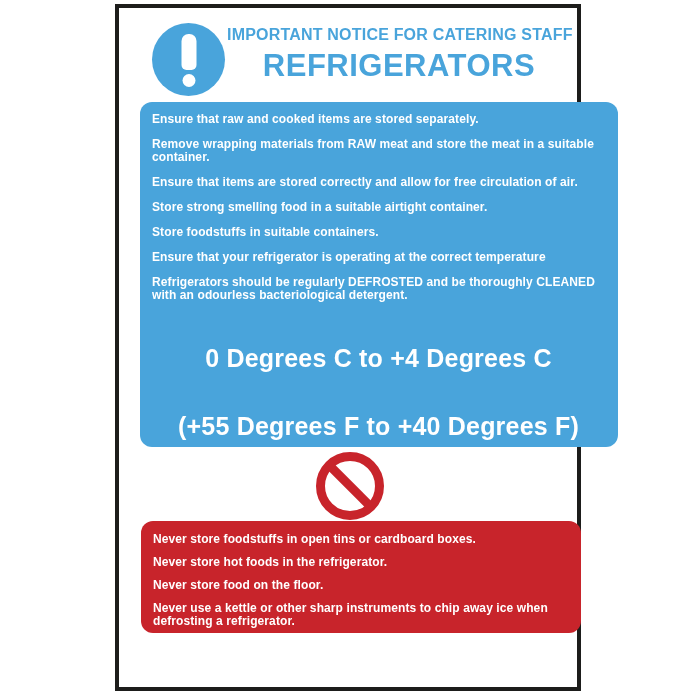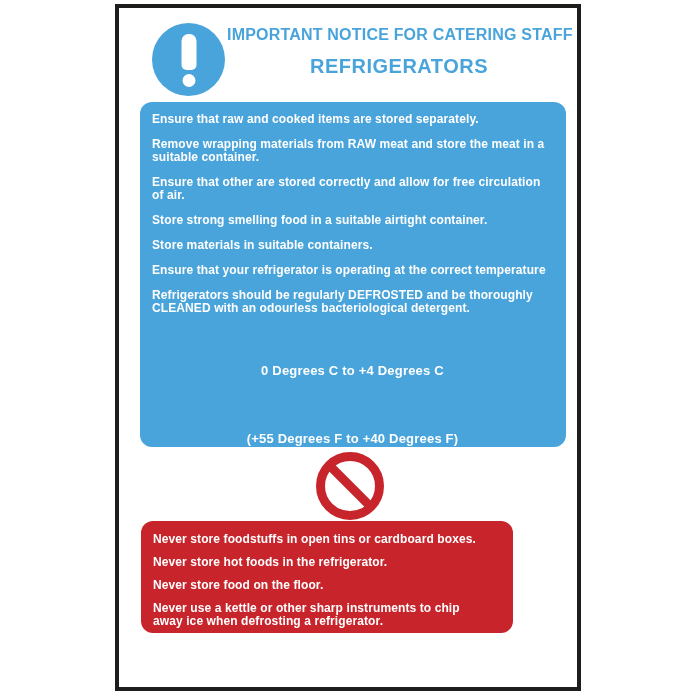--- a/index.html
+++ b/index.html
@@ -73,53 +73,53 @@
     color: var(--blue);
   }
   .notice-line {
     font-size: 16px;
     font-weight: bold;
     letter-spacing: 0.2px;
     line-height: 20px;
     white-space: nowrap;
   }
   .sign-title {
-    font-size: 20px;
+    font-size: 31px;
     font-weight: bold;
     letter-spacing: 0.5px;
     line-height: 34px;
     margin-top: 4px;
     white-space: nowrap;
   }
   
   .do-panel {
     position: absolute;
     left: 21px;
     top: 94px;
-    width: 426px;
+    width: 478px;
     height: 345px;
     box-sizing: border-box;
     background: var(--blue);
     border-radius: 12px;
     padding: 11px 13px 8px 12px;
     color: #ffffff;
   }
   .do-panel p, .dont-panel p {
     margin: 0 0 12px 0;
     font-size: 12px;
     font-weight: bold;
     line-height: 13px;
     letter-spacing: 0.1px;
   }
   .temp-block {
     text-align: center;
     margin: 8px 0 8px 0;
   }
   .temp-line {
-    font-size: 13px;
+    font-size: 25px;
     font-weight: bold;
     line-height: 24px;
     letter-spacing: 0.2px;
     margin-top: 44px;
   }
   
   .prohibition-icon {
     position: absolute;
     left: 197px;
     top: 444px;
@@ -136,21 +136,21 @@
     width: 54px;
     height: 9px;
     background: var(--red);
     transform: translate(-50%, -50%) rotate(45deg);
   }
   
   .dont-panel {
     position: absolute;
     left: 22px;
     top: 513px;
-    width: 372px;
+    width: 440px;
     height: 112px;
     box-sizing: border-box;
     background: var(--red);
     border-radius: 12px;
     padding: 12px 21px 6px 12px;
     color: #ffffff;
   }
   .dont-panel p {
     margin: 0 0 10px 0;
   }
@@ -168,23 +168,23 @@
       </div>
       <div class="header-text">
         <div class="notice-line">IMPORTANT NOTICE FOR CATERING STAFF</div>
         <div class="sign-title">REFRIGERATORS</div>
       </div>
     </div>
 
     <div class="do-panel">
       <p>Ensure that raw and cooked items are stored separately.</p>
       <p>Remove wrapping materials from RAW meat and store the meat in a suitable container.</p>
-      <p>Ensure that other are stored correctly and allow for free circulation of air.</p>
+      <p>Ensure that items are stored correctly and allow for free circulation of air.</p>
       <p>Store strong smelling food in a suitable airtight container.</p>
-      <p>Store materials in suitable containers.</p>
+      <p>Store foodstuffs in suitable containers.</p>
       <p>Ensure that your refrigerator is operating at the correct temperature</p>
       <p>Refrigerators should be regularly DEFROSTED and be thoroughly CLEANED with an odourless bacteriological detergent.</p>
       <div class="temp-block">
         <div class="temp-line">0 Degrees C to +4 Degrees C</div>
         <div class="temp-line">(+55 Degrees F to +40 Degrees F)</div>
       </div>
     </div>
 
     <div class="prohibition-icon">
       <div class="prohibition-slash"></div>

